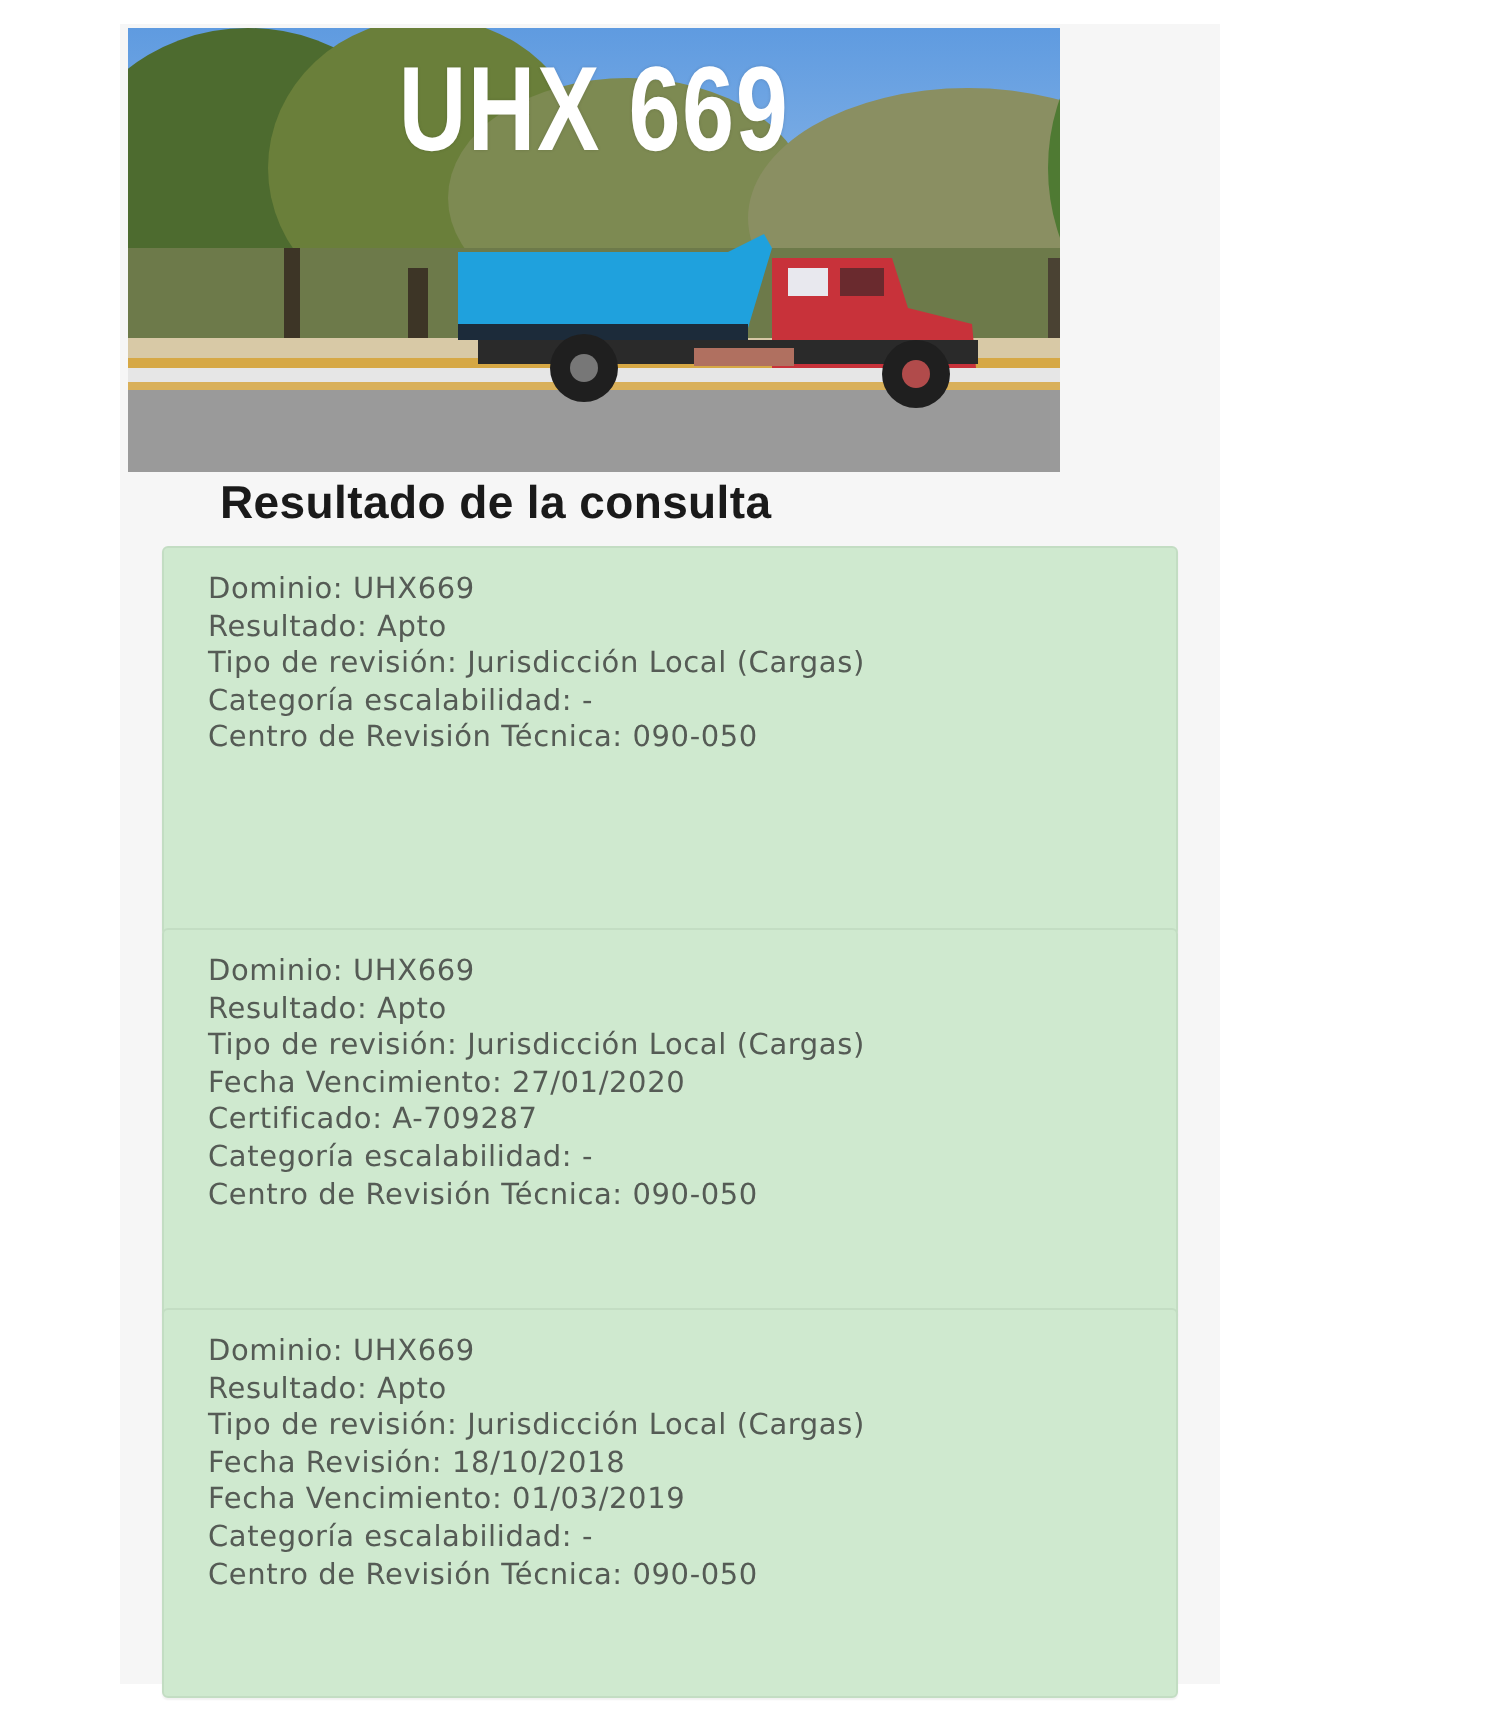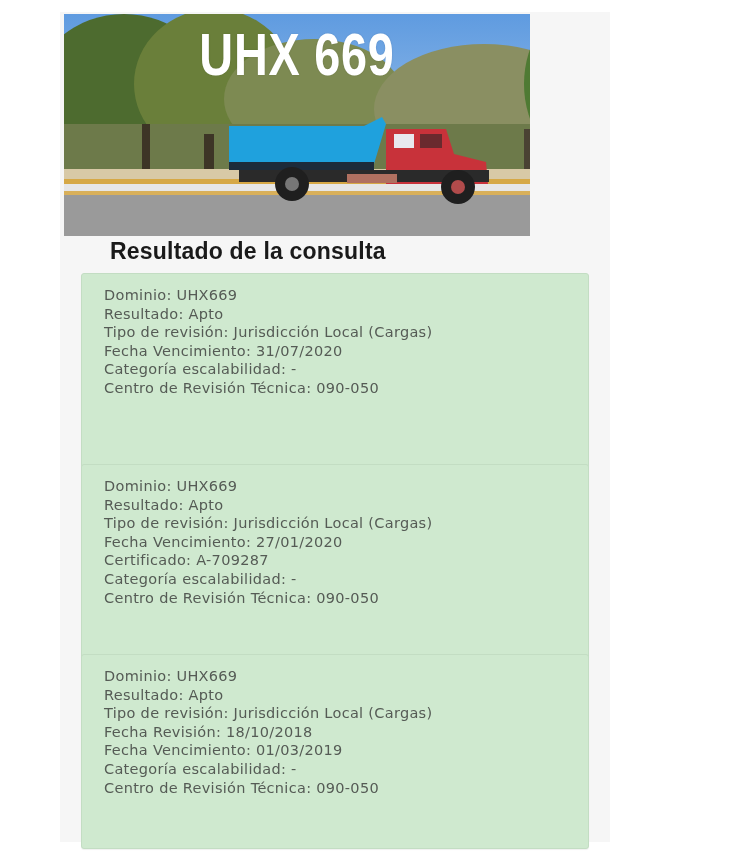--- a/index.html
+++ b/index.html
@@ -62,21 +62,20 @@
     </svg>
     <div class="hero-title">UHX 669</div>
   </div>
 
   <div class="title">Resultado de la consulta</div>
 
   <div class="card" style="top:261px;">
     <div class="line">Dominio: UHX669</div>
     <div class="line">Resultado: Apto</div>
     <div class="line">Tipo de revisión: Jurisdicción Local (Cargas)</div>
-    <div class="line">Fecha Vencimiento: 31/07/2020</div>
     <div class="line">Categoría escalabilidad: -</div>
     <div class="line">Centro de Revisión Técnica: 090-050</div>
   </div>
 
   <div class="card" style="top:452px;">
     <div class="line">Dominio: UHX669</div>
     <div class="line">Resultado: Apto</div>
     <div class="line">Tipo de revisión: Jurisdicción Local (Cargas)</div>
     <div class="line">Fecha Vencimiento: 27/01/2020</div>
     <div class="line">Certificado: A-709287</div>

